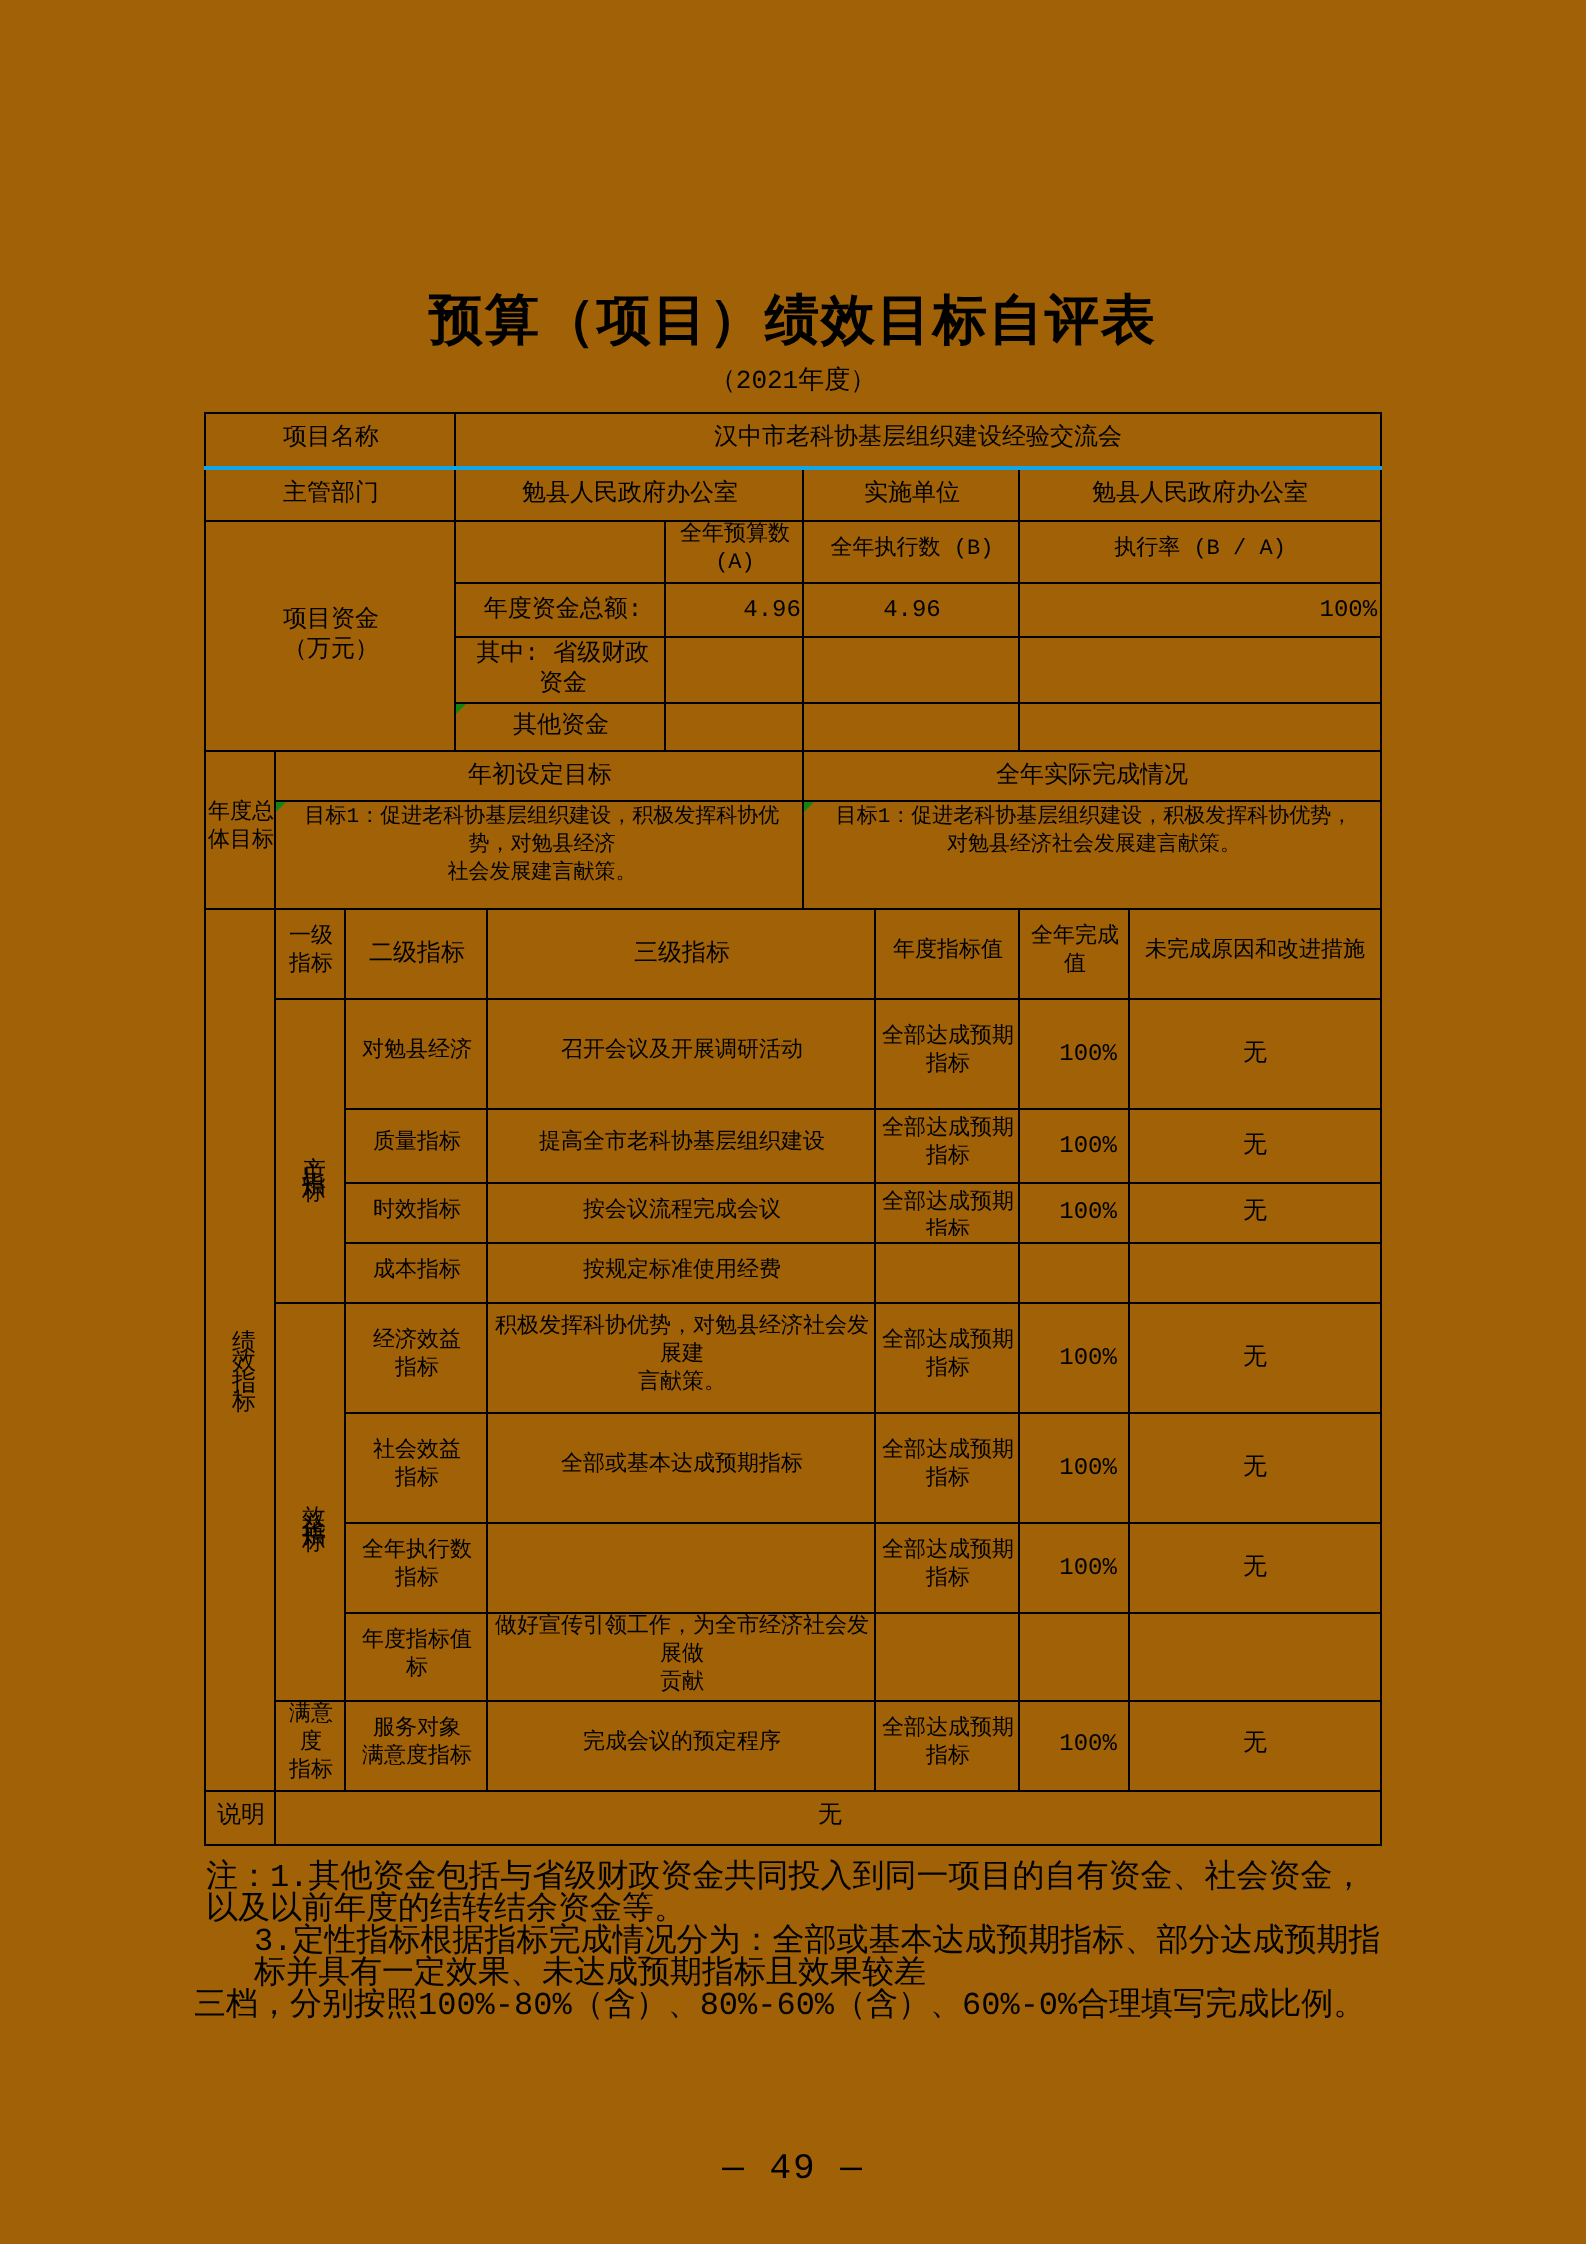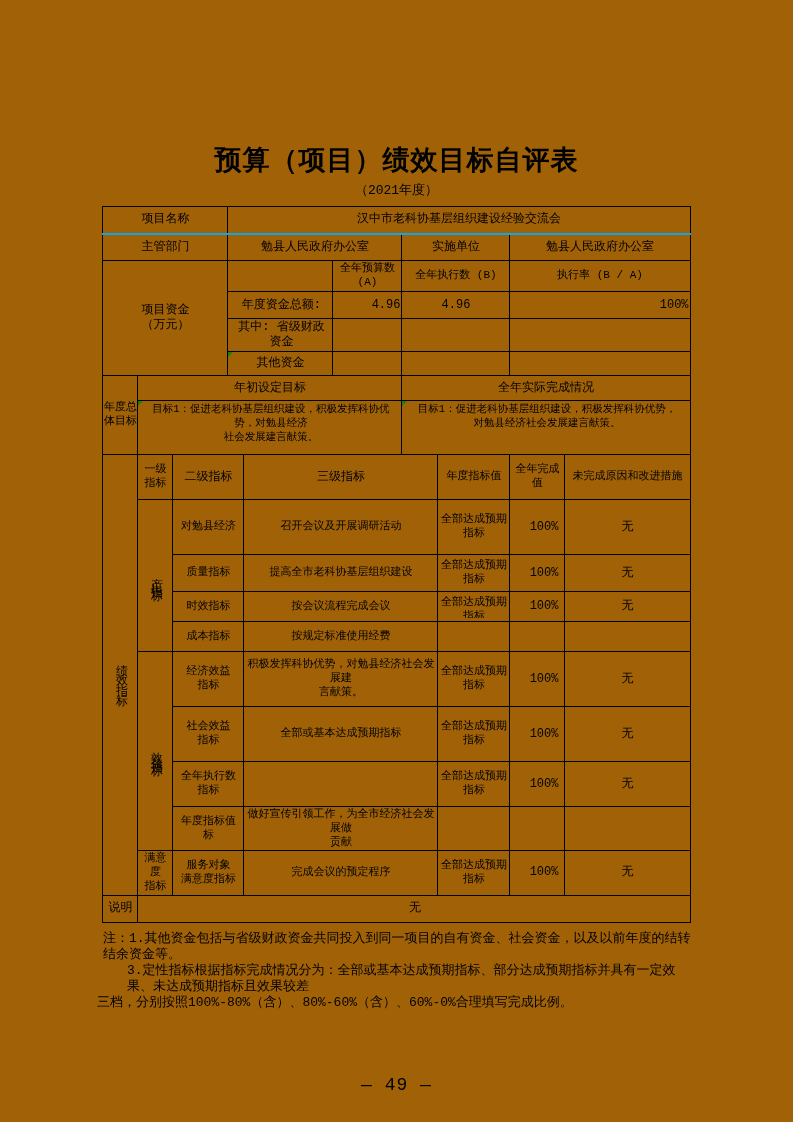--- a/index.html
+++ b/index.html
@@ -59,21 +59,21 @@
   .corner {
     position:absolute; top:0; left:0;
     width:0; height:0;
     border-top:5px solid var(--marker,#15830f);
     border-right:5px solid transparent;
   }
   .clipbox { height:23px; overflow:hidden; line-height:14px; }
   .notes {
     width:600px;
     margin:8px 0 0 96px;
-    font-size:13px;
+    font-size:16px;
     line-height:16px;
   }
   .notes .n1 { padding-left:7px; }
   .notes .n2, .notes .n3 { padding-left:31px; }
   .notes .n4 { padding-left:1px; }
   .pagenum {
     margin-top:64px;
     text-align:center;
     font-size:18px;
     letter-spacing:1px;

